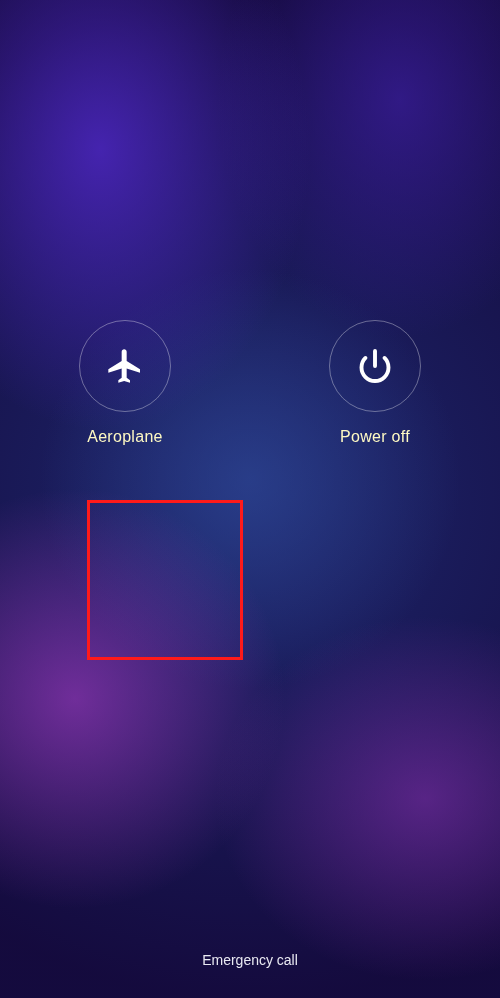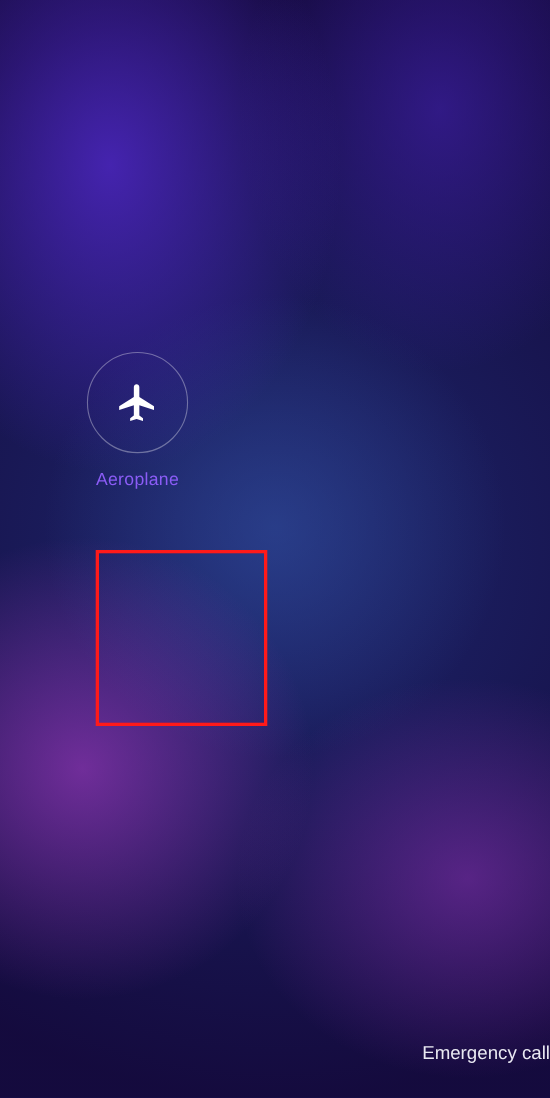--- a/index.html
+++ b/index.html
@@ -41,38 +41,38 @@
     display: flex;
     align-items: center;
     justify-content: center;
     cursor: pointer;
   }
   .icon-circle svg { display: block; }
   .item-label {
     margin-top: 16px;
     font-size: 16px;
     font-weight: 300;
-    color: #8b5cf6;
+    color: #fef9c3;
     letter-spacing: 0.3px;
   }
   .highlight-box {
     position: absolute;
     border: 3px solid #ff1a1a;
     top: 500px;
     left: 87px;
     width: 156px;
     height: 160px;
     pointer-events: none;
   }
   .emergency {
     position: absolute;
     bottom: 30px;
     width: 100%;
-    text-align: right;
-    font-size: 17px;
+    text-align: center;
+    font-size: 14px;
     font-weight: 300;
     color: #e9e9f2;
     cursor: pointer;
   }
 </style>
 </head>
 <body>
 
 <div class="menu-grid">
 
@@ -82,18 +82,29 @@
         <svg width="40" height="40" viewBox="0 0 24 24" fill="#ffffff">
           <path d="M21 16v-2l-8-5V3.5C13 2.67 12.33 2 11.5 2S10 2.67 10 3.5V9l-8 5v2l8-2.5V19l-2 1.5V22l3.5-1 3.5 1v-1.5L13 19v-5.5l8 2.5z"></path>
         </svg>
       </span>
     </div>
     <div class="item-label">Aeroplane</div>
   </div>
 
 
 
+  <div class="menu-item">
+    <div class="icon-circle">
+      <span>
+        <svg width="36" height="36" viewBox="0 0 24 24" fill="none" stroke="#ffffff" stroke-width="2.6" stroke-linecap="round">
+          <path d="M18.36 6.64a9 9 0 1 1-12.73 0"></path>
+          <line x1="12" y1="2" x2="12" y2="12"></line>
+        </svg>
+      </span>
+    </div>
+    <div class="item-label">Power off</div>
+  </div>
 
 </div>
 
 <div class="highlight-box"></div>
 
 <div class="emergency">Emergency call</div>
 
 </body></html>

